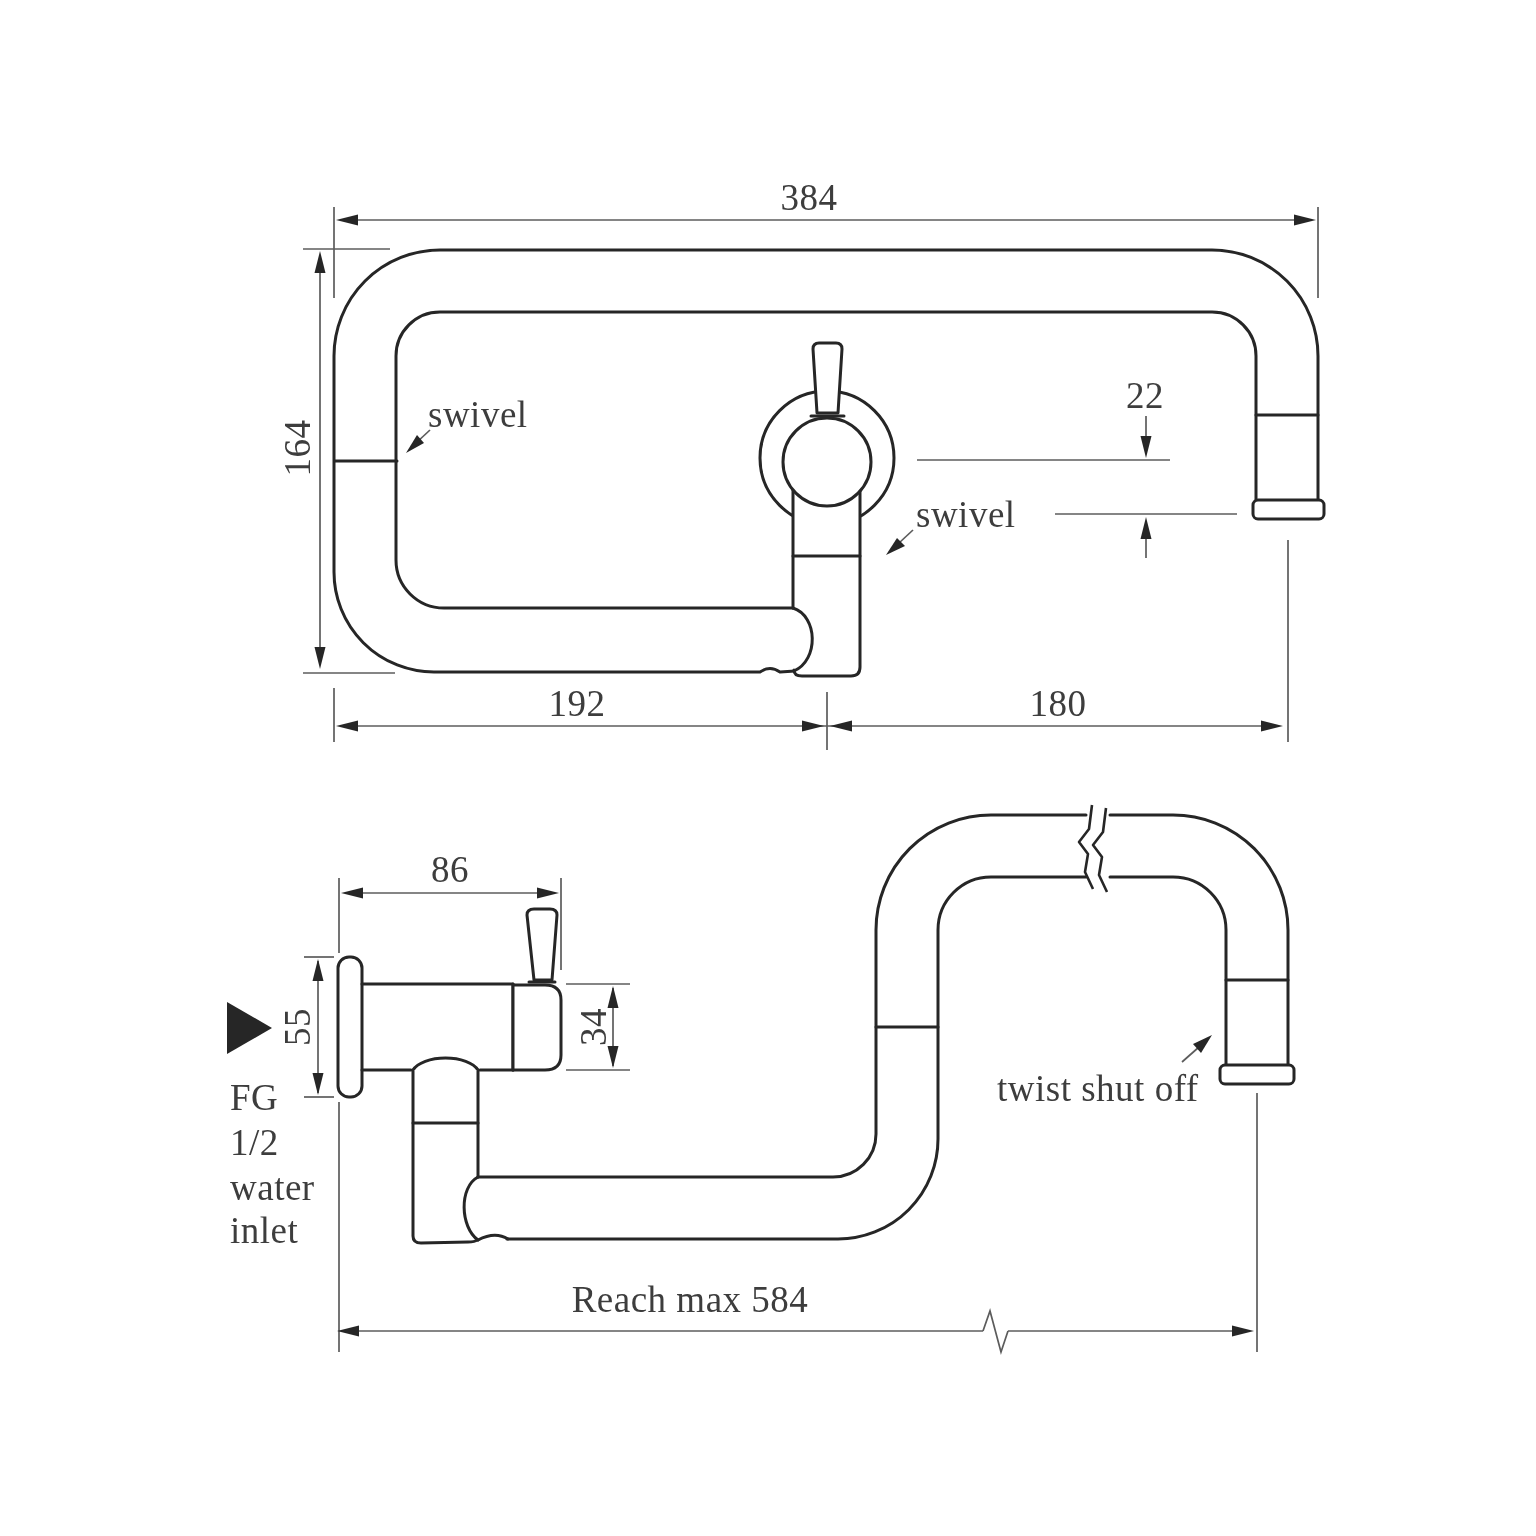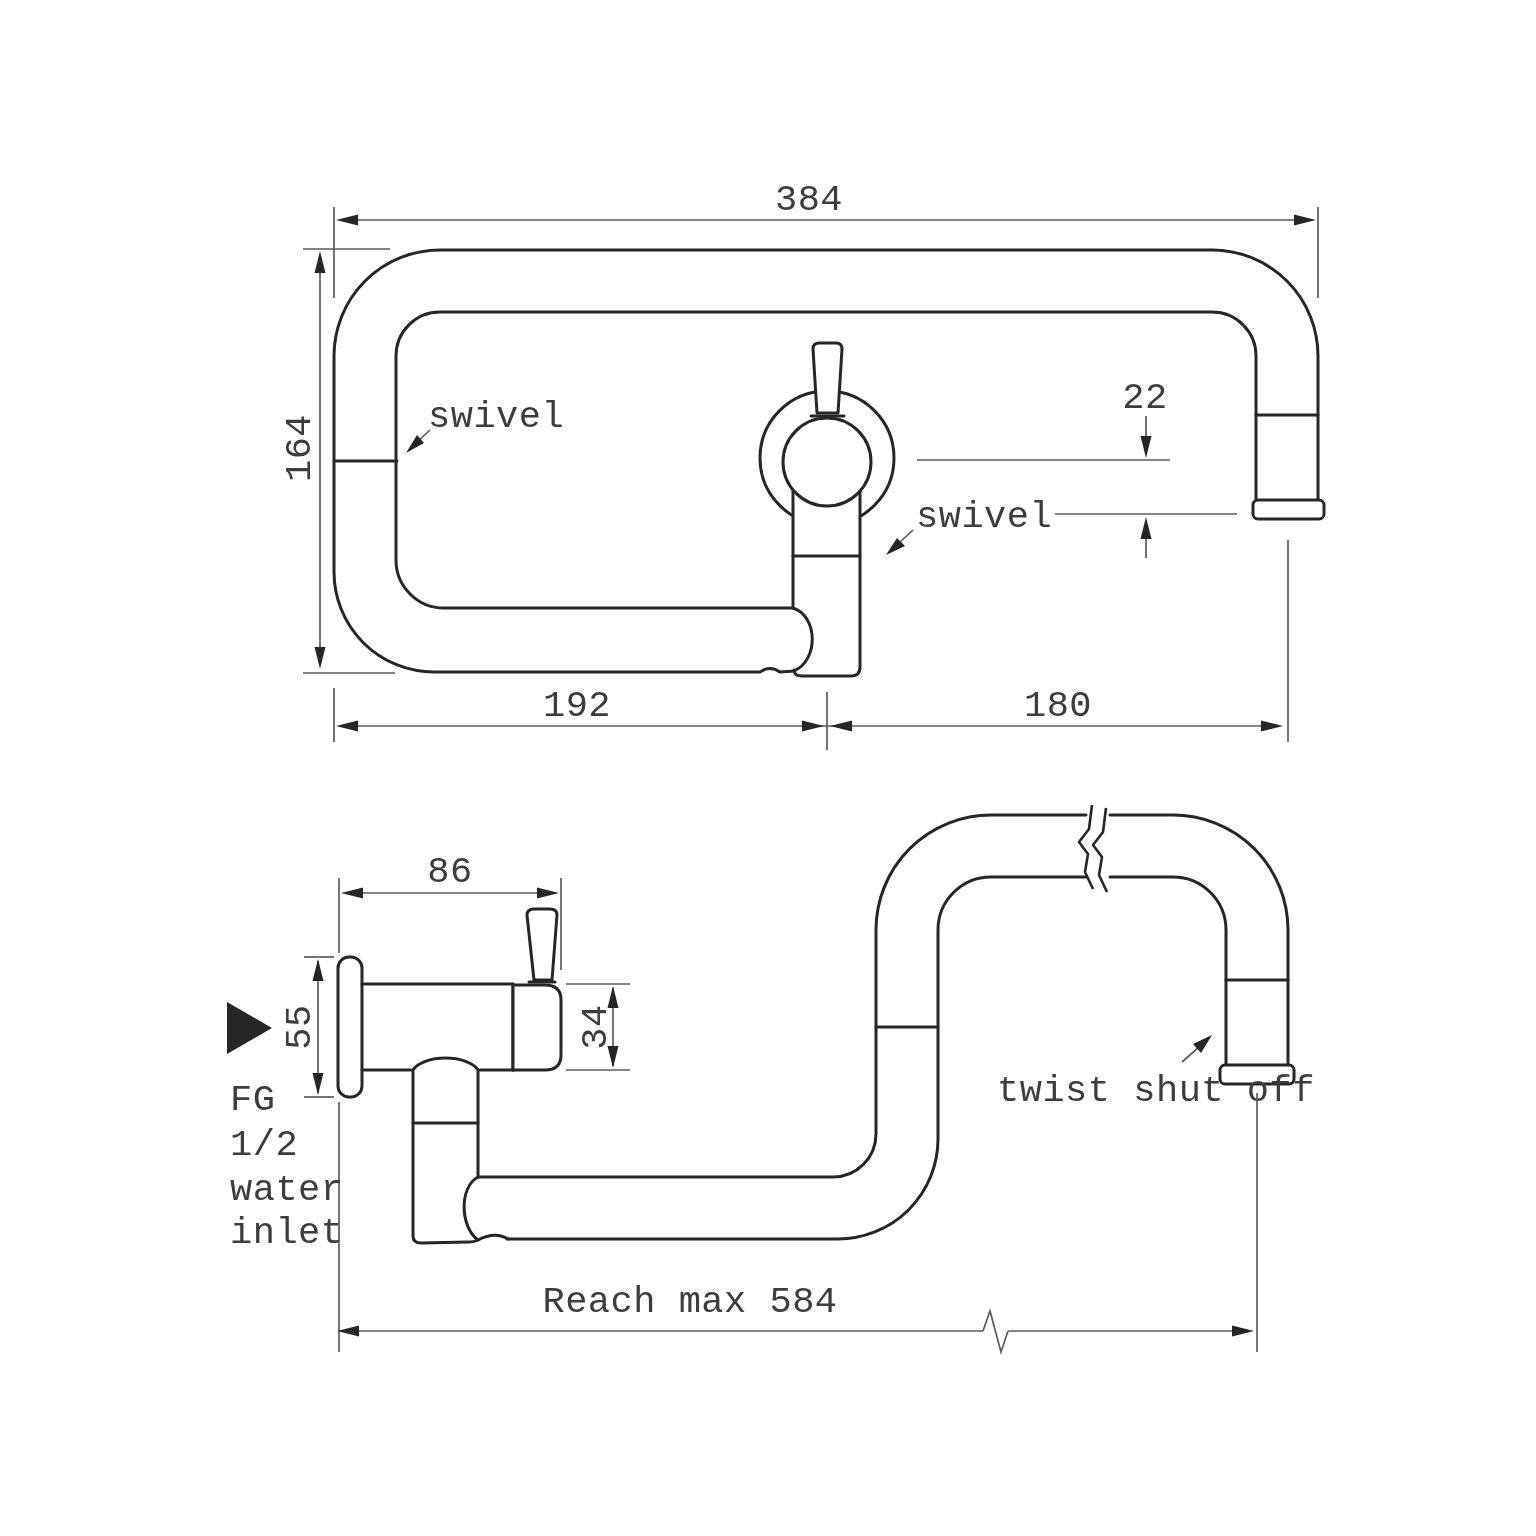--- a/index.html
+++ b/index.html
@@ -1,19 +1,19 @@
 <!DOCTYPE html>
 <html style="--bg: #ffffff; --line: #262626; --dim: #5c5c5c; --text: #3d3d3d;"><head>
 <meta charset="utf-8">
 <style>
   :root{
     --bg:#ffffff; --line:#262626; --dim:#5c5c5c; --text:#3d3d3d;
   }
   html,body{margin:0;padding:0;background:var(--bg);}
-  .page{position:relative;width:1536px;height:1536px;background:var(--bg);font-family:Liberation Mono, monospace;}
+  .page{position:relative;width:1536px;height:1536px;background:var(--bg);font-family:Liberation Serif, serif;}
   svg{display:block;}
   
   .o{fill:none;stroke:var(--line);stroke-width:3;stroke-linecap:round;stroke-linejoin:round;}
   .w{fill:#ffffff;stroke:var(--line);stroke-width:3;stroke-linejoin:round;}
   .wf{fill:#ffffff;stroke:none;}
   .t{fill:none;stroke:var(--dim);stroke-width:1.7;stroke-linecap:butt;}
   .b{fill:none;stroke:var(--line);stroke-width:2.6;stroke-linejoin:round;}
   .ah{fill:var(--line);stroke:none;}
   .tri{fill:var(--line);stroke:none;}
   .lbl{fill:var(--text);font-size:37px;letter-spacing:0.5px;}

